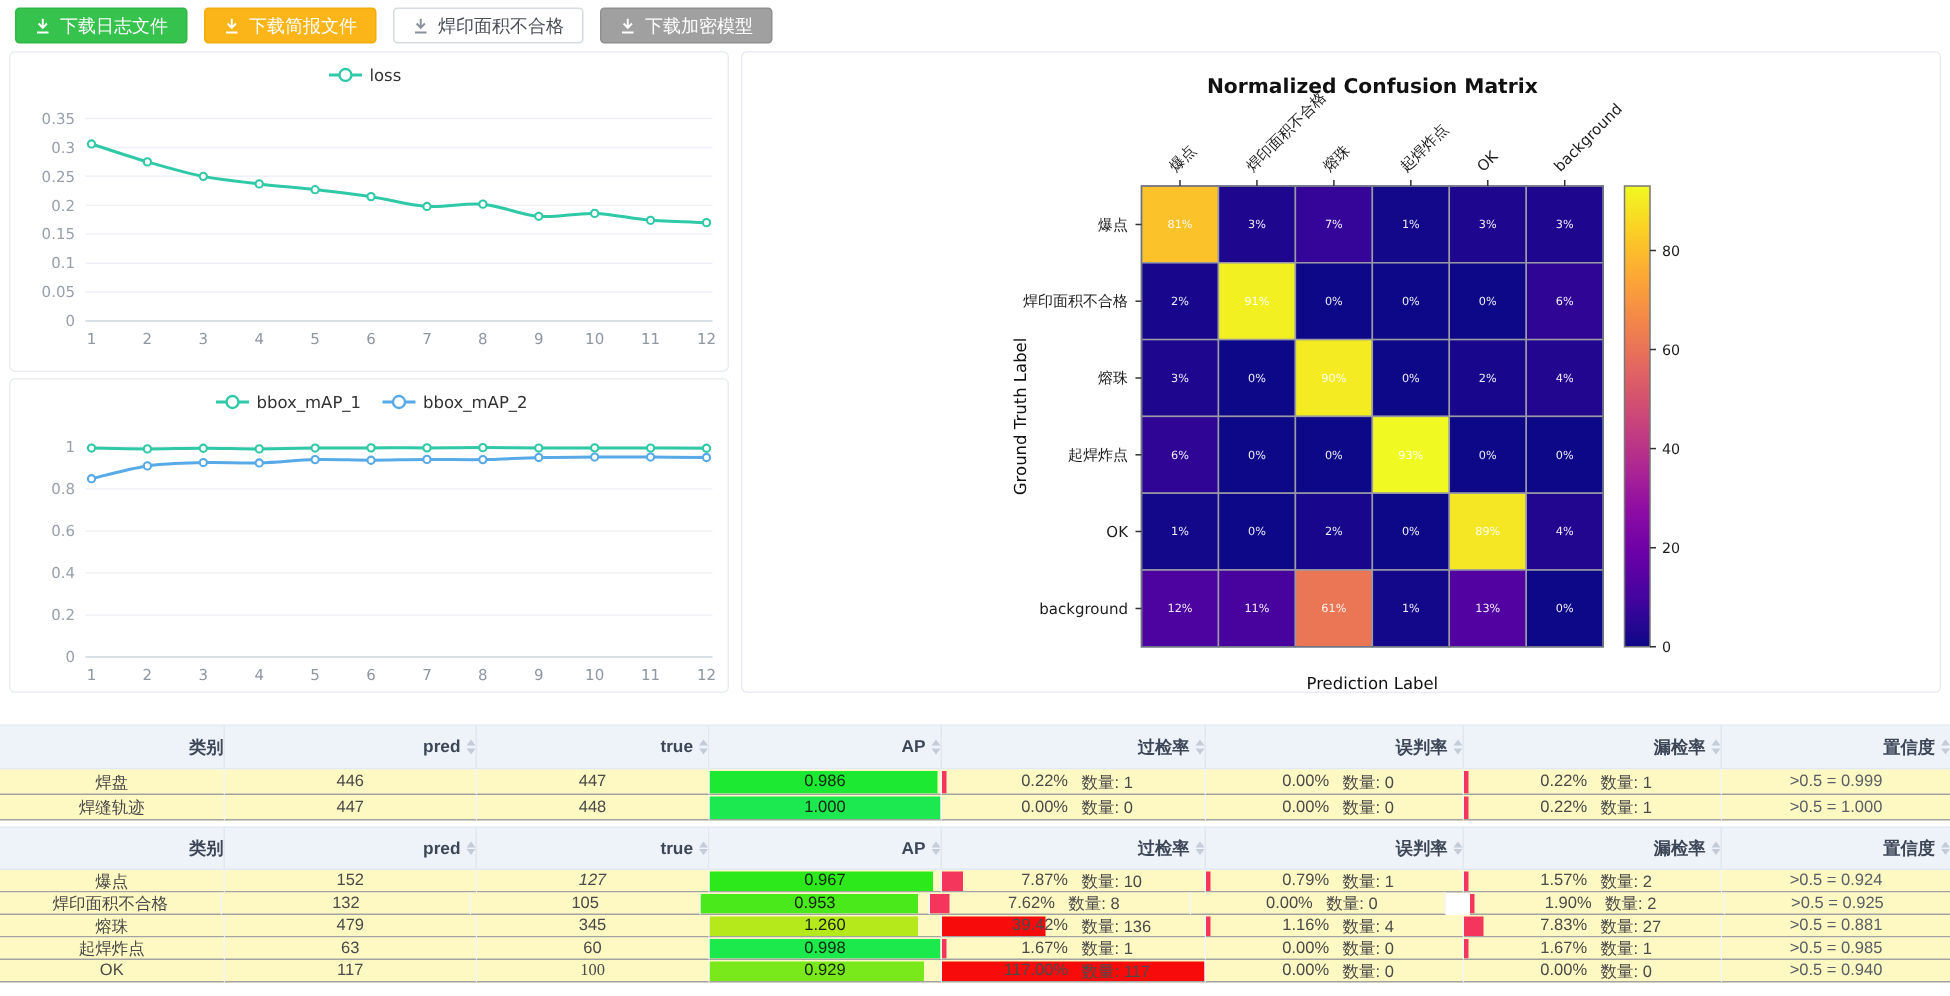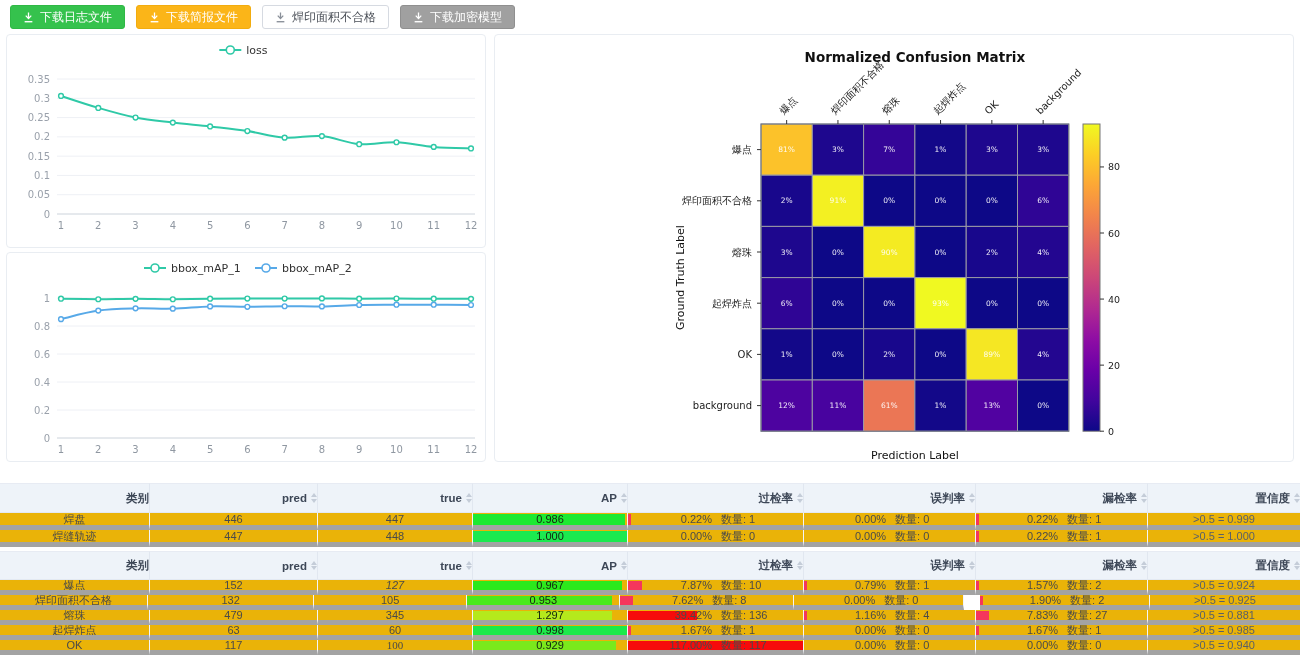--- a/index.html
+++ b/index.html
@@ -20,21 +20,21 @@
   
   .tbl{position:absolute;left:0;width:1300px;background:#fff;font-size:11px;color:#4a4a4a;}
   #table1{top:483px;}
   #table2{top:551px;}
   .trow{display:flex;width:1300px;box-sizing:border-box;}
   .th{box-sizing:border-box;display:flex;align-items:center;justify-content:flex-end;background:#eef3f9;
      color:#3d4757;font-weight:700;font-size:11.5px;border-right:1px solid #e1e7f0;
      border-top:1px solid #e7ebf3;border-bottom:1px solid #e3e9f2;cursor:pointer;}
   .th:last-child{border-right:none;}
   .td{box-sizing:border-box;position:relative;display:flex;align-items:center;justify-content:center;
-     border-right:1px solid #f3f5f9;border-bottom:5px solid #a3a3a3;background:#eab308;overflow:hidden;}
+     border-right:1px solid #f3f5f9;border-bottom:1px solid #a3a3a3;background:#fef9c3;overflow:hidden;}
   .td:last-child{border-right:none;}
   .sorter{display:inline-flex;flex-direction:column;gap:1.5px;margin-left:4px;}
   .sorter i{display:block;width:0;height:0;border-left:3.5px solid transparent;border-right:3.5px solid transparent;}
   .sorter .up{border-bottom:4px solid #c4ccd8;}
   .sorter .down{border-top:4px solid #c4ccd8;}
   .bar{position:absolute;left:0;top:0.5px;bottom:0.5px;z-index:0;}
   .apbar{position:absolute;left:0;top:0.5px;bottom:0.5px;z-index:0;}
   .apval{position:relative;z-index:1;color:#15230f;}
   .pct{flex:0 0 48%;text-align:right;position:relative;z-index:1;}
   .qty{flex:1;text-align:left;margin-left:9px;position:relative;z-index:1;}
@@ -554,21 +554,21 @@
         <div class="td" style="height: 15px; width: 152px;">
           <span class="confv">&gt;0.5 = 0.925</span>
         </div>
       </div>
       <div class="trow">
         <div class="td" style="height: 15px; width: 150px;">熔珠</div>
         <div class="td" style="height: 15px; width: 168px;">479</div>
         <div class="td" style="height: 15px; width: 155px;">345</div>
         <div class="td" style="height: 15px; width: 155px;">
           <div class="apbar" style="width: 90%; background: rgb(181, 233, 28);"></div>
-          <span class="apval">1.297</span>
+          <span class="apval">1.260</span>
         </div>
         <div class="td" style="height: 15px; width: 176px;">
           <div class="bar" style="width: max(2.5px, 39.42%); background: rgb(247, 11, 11);"></div>
           <span class="pct">39.42%</span>
           <span class="qty">数量: 136</span>
         </div>
         <div class="td" style="height: 15px; width: 172px;">
           <div class="bar" style="width: max(2.5px, 1.16%); background: rgb(245, 54, 92);"></div>
           <span class="pct">1.16%</span>
           <span class="qty">数量: 4</span>

